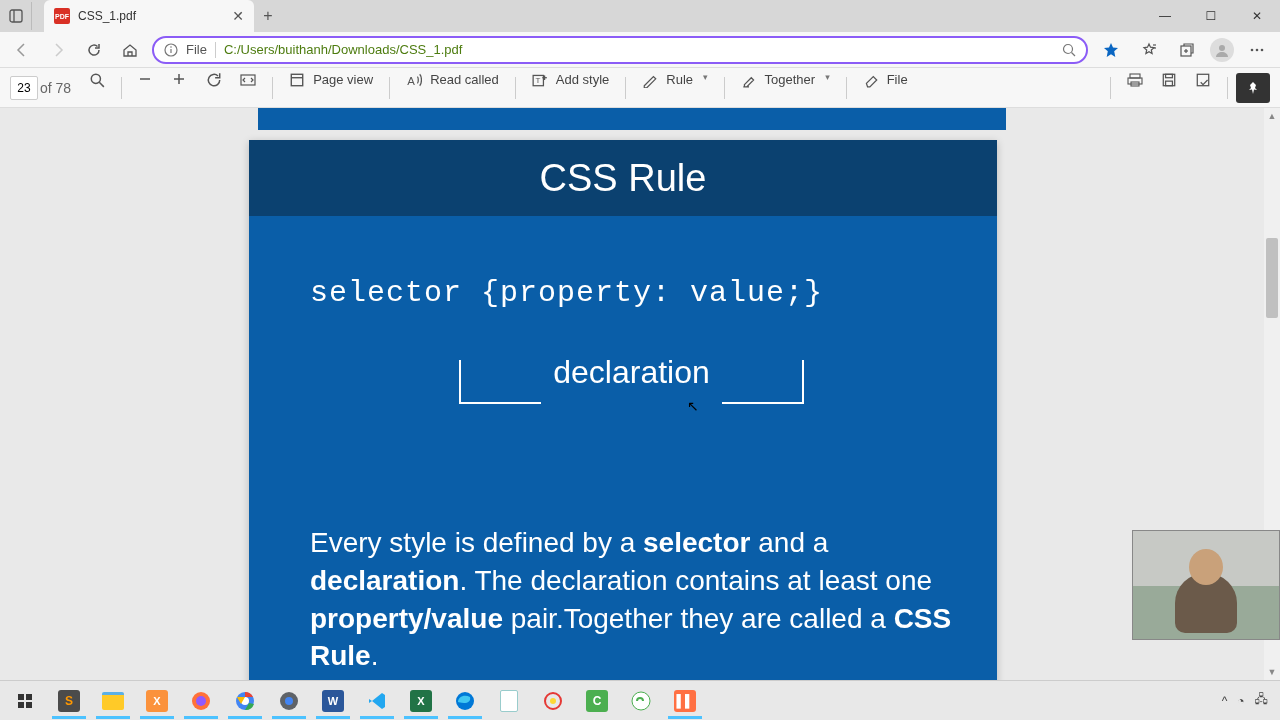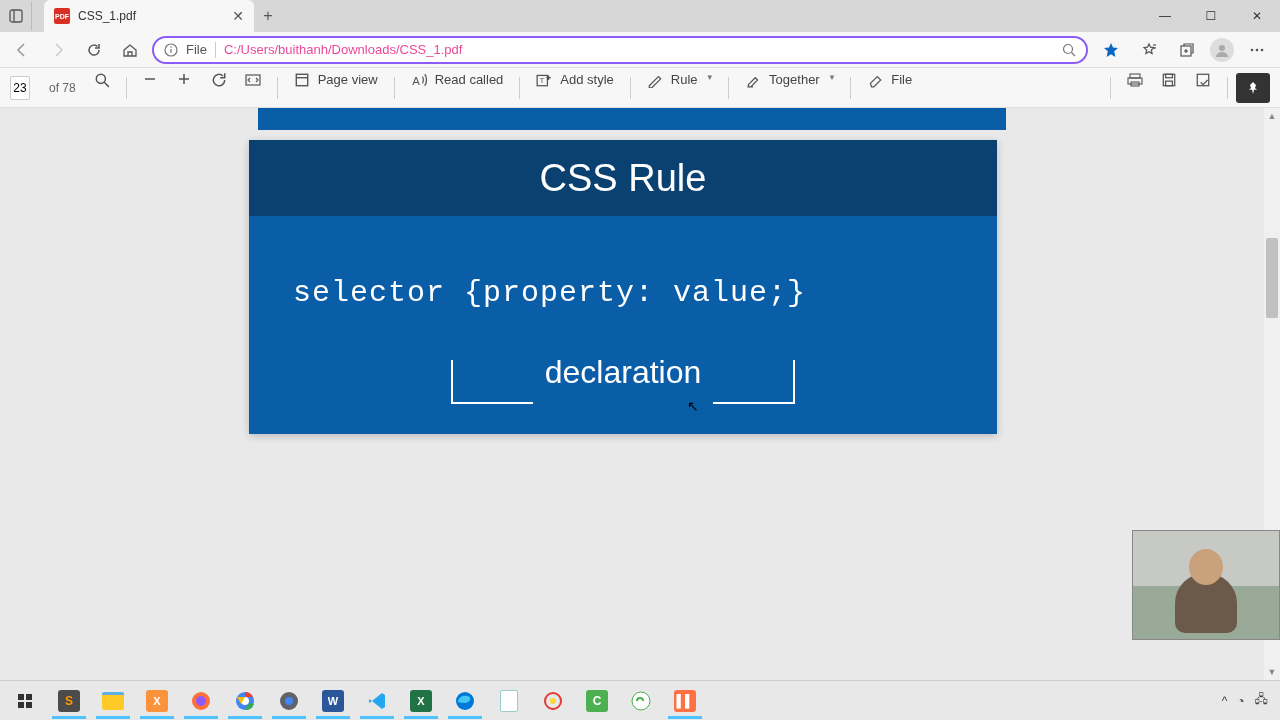--- a/index.html
+++ b/index.html
@@ -16,46 +16,46 @@
 .newtab { width: 28px; height: 28px; display: flex; align-items: center; justify-content: center; color: #555; font-size: 16px; }
 .win-controls { margin-left: auto; display: flex; height: 32px; }
 .win-controls div { width: 46px; display: flex; align-items: center; justify-content: center; color: #333; font-size: 12px; }
 
 
 .addrbar { height: 36px; background: #f7f7f7; display: flex; align-items: center; padding: 0 8px; gap: 8px; border-bottom: 1px solid #ddd; }
 .nav-btn { width: 28px; height: 28px; display: flex; align-items: center; justify-content: center; color: #777; border-radius: 4px; }
 .nav-btn.enabled { color: #555; }
 .url-box { flex: 1; height: 28px; background: #fff; border: 2px solid #8b5cf6; border-radius: 14px; display: flex; align-items: center; padding: 0 10px; gap: 8px; font-size: 13px; color: #555; }
 .url-box .sep { width: 1px; height: 16px; background: #ccc; }
-.url-box .url-text { flex: 1; color: #ec4899; }
+.url-box .url-text { flex: 1; color: #4d7c0f; }
 .addr-icon { width: 30px; height: 28px; display: flex; align-items: center; justify-content: center; color: #555; }
 .addr-icon.star { color: #0a66c2; }
 .avatar { width: 24px; height: 24px; border-radius: 50%; background: #ddd; display: flex; align-items: center; justify-content: center; color: #888; font-size: 10px; }
 
 
 .pdftoolbar { height: 40px; background: #f7f7f7; border-bottom: 1px solid #ddd; display: flex; align-items: center; padding: 0 10px; gap: 2px; font-size: 13px; color: #444; position: relative; }
-.page-input { width: 20px; height: 24px; border: 1px solid #ccc; text-align: center; font-size: 12px; border-radius: 2px; }
-.page-total { font-size: 12px; color: #666; margin-left: 17px; margin-right: 8px; }
+.page-input { width: 28px; height: 24px; border: 1px solid #ccc; text-align: center; font-size: 12px; border-radius: 2px; }
+.page-total { font-size: 14px; color: #666; margin-left: 0; margin-right: 8px; }
 .tb-btn { height: 32px; padding: 0 8px; display: flex; align-items: flex-start; gap: 8px; border-radius: 4px; color: #444; }
 .tb-btn svg, .tb-btn .ico { width: 16px; height: 16px; }
 .divider { width: 1px; height: 22px; background: #ccc; margin: 0 6px; }
 .chev { font-size: 9px; color: #777; margin-left: 2px; }
 .tb-right { margin-left: auto; display: flex; align-items: center; gap: 2px; }
 .pin-btn { background: #333; color: #fff; width: 34px; height: 30px; display: flex; align-items: center; justify-content: center; border-radius: 3px; }
 
 
 .viewport { height: 572px; background: #e9e9e9; position: relative; overflow: hidden; }
 .scrollbar { position: absolute; right: 0; top: 0; width: 16px; height: 100%; background: #f0f0f0; }
 .scrollbar .thumb { position: absolute; left: 2px; right: 2px; top: 130px; height: 80px; background: #c0c0c0; border-radius: 2px; }
 .scrollbar .arrow { position: absolute; left: 0; right: 0; height: 16px; text-align: center; font-size: 9px; color: #888; line-height: 16px; }
 .slide-strip { position: absolute; top: 0; left: 258px; width: 748px; height: 22px; background: #0a5ea8; }
 .slide { position: absolute; top: 32px; left: 249px; width: 748px; background: #0a5ea8; box-shadow: 0 2px 8px rgba(0,0,0,0.2); }
 .slide .header { background: #0b4170; height: 76px; display: flex; align-items: center; justify-content: center; }
 .slide .header h1 { color: #fff; font-size: 38px; font-weight: 300; }
-.slide .body { padding: 60px 44px 30px 44px; color: #fff; }
+.slide .body { padding: 60px 44px 30px 61px; color: #fff; }
 .codeline { font-family: "Courier New", monospace; font-size: 30px; letter-spacing: 1px; white-space: nowrap; }
 .decl-row { margin-top: 50px; display: flex; align-items: flex-start; justify-content: center; gap: 0; }
 .decl-bracket-l { width: 82px; height: 44px; border-left: 2px solid #fff; border-bottom: 2px solid #fff; }
 .decl-bracket-r { width: 82px; height: 44px; border-right: 2px solid #fff; border-bottom: 2px solid #fff; }
 .decl-label { font-size: 32px; font-weight: 300; padding: 0 12px; position: relative; top: -6px; }
 .desc { margin-top: 120px; font-size: 28px; font-weight: 300; line-height: 1.35; }
 .desc b { font-weight: 600; }
 .cursor { position: absolute; top: 258px; left: 438px; font-size: 14px; color: #000; }
 
 
@@ -283,20 +283,23 @@
         <h1>CSS Rule</h1>
       </div>
     <div class="body">
       <div class="codeline">selector {property: value;}</div>
       <div class="decl-row">
         <div class="decl-bracket-l"></div>
         <div class="decl-label">declaration</div>
         <div class="decl-bracket-r"></div>
       </div>
       <div class="cursor">↖</div>
+      <p class="desc">
+        <span>Every style is defined by a </span><b>selector</b><span> and a </span><b>declaration</b><span>. The declaration contains at least one </span><b>property/value</b><span> pair.Together they are called a </span><b>CSS Rule</b><span>.</span>
+      </p>
     </div>
   </div>
   <div class="scrollbar">
     <div class="arrow" style="top:0">▲</div>
     <div class="thumb"></div>
     <div class="arrow" style="bottom:0">▼</div>
   </div>
   <div class="webcam">
       <div class="person"></div>
     </div>

